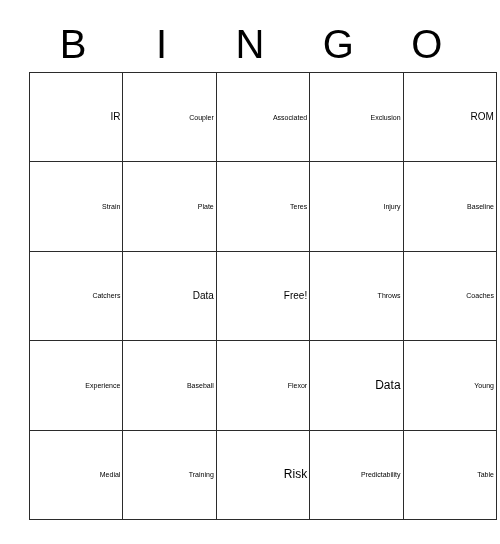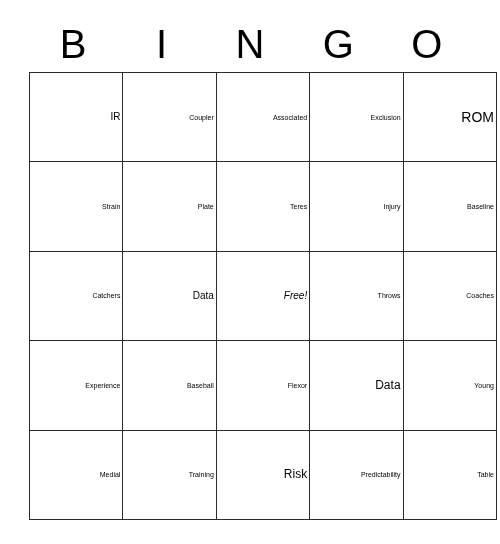--- a/index.html
+++ b/index.html
@@ -94,21 +94,21 @@
         <td>
             <span class="cell-text len-l" style="font-size: 7px;">Coupler</span>
           </td>
         <td>
             <span class="cell-text len-xl" style="font-size: 7px;">Associated</span>
           </td>
         <td>
             <span class="cell-text len-xl" style="font-size: 7px;">Exclusion</span>
           </td>
         <td>
-            <span class="cell-text len-s" style="font-size: 14px;">ROM</span>
+            <span class="cell-text len-s" style="font-size: 10px;">ROM</span>
           </td>
       </tr>
       <tr>
         <td>
             <span class="cell-text len-m" style="font-size: 7px;">Strain</span>
           </td>
         <td>
             <span class="cell-text len-m" style="font-size: 7px;">Plate</span>
           </td>
         <td>
@@ -122,21 +122,21 @@
           </td>
       </tr>
       <tr>
         <td>
             <span class="cell-text len-xl" style="font-size: 7px;">Catchers</span>
           </td>
         <td>
             <span class="cell-text len-s" style="font-size: 10px;">Data</span>
           </td>
         <td>
-            <span class="cell-text len-s" style="font-size: 10px; font-style: italic;">Free!</span>
+            <span class="cell-text len-s" style="font-size: 10px;">Free!</span>
           </td>
         <td>
             <span class="cell-text len-l" style="font-size: 7px;">Throws</span>
           </td>
         <td>
             <span class="cell-text len-l" style="font-size: 7px;">Coaches</span>
           </td>
       </tr>
       <tr>
         <td>

